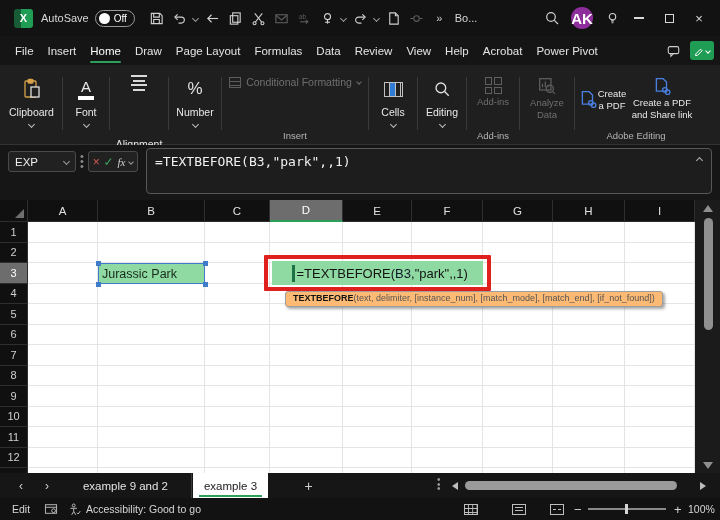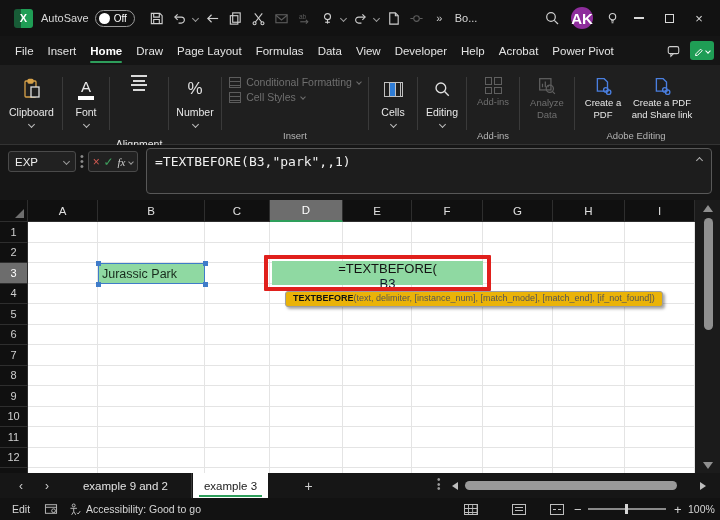--- a/index.html
+++ b/index.html
@@ -27,21 +27,21 @@
   .avatar { width:22px; height:22px; border-radius:50%; background:#8E2D9C; color:#fff; font-size:15px; font-weight:bold;
     display:flex; align-items:center; justify-content:center; margin:0 8px; }
   .wbtn { width:30px; height:30px; display:flex; align-items:center; justify-content:center; color:#d8d8d8; font-size:13px; }
   .wbtn .sq { width:9px; height:9px; border:1.2px solid #d8d8d8; }
   .wbtn .mn { width:10px; height:1.4px; background:#d8d8d8; }
 
   
   .tabrow { position:absolute; top:36px; left:0; width:720px; height:29px; background:#151515;
     display:flex; align-items:center; padding-left:8px; }
   .rtab { font-size:11.5px; color:#e4e4e4; padding:0 7px; height:100%; display:flex; align-items:center; position:relative; }
-  .rtab.active { color:#fff;font-weight:bold; }
+  .rtab.active { color:#fff; }
   .rtab.active::after { content:""; position:absolute; left:7px; right:7px; bottom:2px; height:2.5px; background:#2E9E5B; border-radius:2px; }
   .tabrow-right { margin-left:auto; display:flex; align-items:center; gap:6px; padding-right:6px; }
   .comment-btn { width:22px; height:18px; display:flex; align-items:center; justify-content:center; color:#cfcfcf; }
   .share-btn { width:24px; height:19px; background:#1F9D55; border-radius:3px; display:flex; align-items:center; justify-content:center; color:#fff; gap:2px; }
 
   
   .ribbon { position:absolute; top:65px; left:0; width:720px; height:80px; background:#1f1f1f;
     display:flex; align-items:stretch; padding:4px 2px 0 4px; border-bottom:1px solid #333; }
   .vsep { width:1px; background:#3a3a3a; margin:8px 3px 14px 3px; flex:0 0 auto; }
   .rgroup { display:flex; flex-direction:column; align-items:center; flex:0 0 auto; }
@@ -98,25 +98,25 @@
   .rowhdr { width:28px; flex:0 0 auto; background:#101010; color:#cfcfcf; font-size:11px; display:flex; align-items:center;
     justify-content:center; border-bottom:1px solid #2e2e2e; border-right:1px solid #2e2e2e; }
   .rowhdr.sel { background:#6d6d6d; color:#fff; }
   .cell { border-right:1px solid #e4e4e4; border-bottom:1px solid #e4e4e4; background:#fff; flex:0 0 auto; }
 
   
   .b3cell { position:absolute; left:98px; top:63px; width:107px; height:21px; background:#8FD9A2;
     border:1.5px solid #3F7CC9; display:flex; align-items:center; padding-left:3px; font-size:12.5px; color:#182b1c; z-index:3; }
   .handle { position:absolute; width:5px; height:5px; background:#3F7CC9; z-index:4; }
   .d3cell { position:absolute; left:272px; top:61px; width:211px; height:24px; background:#8FD9A2;
-    display:flex; align-items:center; padding-left:20px; font-size:13px; color:#141414; z-index:3;flex-direction:column; }
+    display:flex; align-items:center; padding-left:20px; font-size:13px; color:#141414; z-index:3; }
   .d3caret { width:2.5px; height:17px; background:#1E7145; margin-right:2px; }
   .refblue { color:#0f172a; }
   .redbox { position:absolute; left:264px; top:55px; width:227px; height:36px; border:4px solid #E0201C; z-index:5; border-radius:1px; }
-  .fn-tooltip { position:absolute; left:285px; top:91px; height:16px; background:#eab308; border:1px solid #9e9e9e; border-radius:3px;
+  .fn-tooltip { position:absolute; left:285px; top:91px; height:16px; background:#fdba74; border:1px solid #9e9e9e; border-radius:3px;
     padding:1px 7px; font-size:9px; color:#555; white-space:nowrap; box-shadow:2px 2px 3px rgba(0,0,0,0.35); z-index:6; }
   .fn-tooltip b { color:#111; }
 
   
   .vscroll { position:absolute; left:697px; top:0; width:23px; height:273px; background:#1b1b1b; }
   .tri-up { position:absolute; left:6px; top:5px; border-left:5px solid transparent; border-right:5px solid transparent; border-bottom:7px solid #8f8f8f; }
   .vthumb { position:absolute; left:7px; top:18px; width:9px; height:112px; background:#909090; border-radius:5px; }
   .tri-dn { position:absolute; left:6px; bottom:4px; border-left:5px solid transparent; border-right:5px solid transparent; border-top:7px solid #8f8f8f; }
 
   
@@ -264,22 +264,22 @@
 
   <div class="tabrow">
     <div id="ribbonTabs" style="display:flex; height:100%;">
         <div class="rtab">File</div>
         <div class="rtab">Insert</div>
         <div class="rtab active">Home</div>
         <div class="rtab">Draw</div>
         <div class="rtab">Page Layout</div>
         <div class="rtab">Formulas</div>
         <div class="rtab">Data</div>
+        <div class="rtab">Review</div>
         <div class="rtab">View</div>
-        <div class="rtab">Developer</div>
         <div class="rtab">Help</div>
         <div class="rtab">Acrobat</div>
         <div class="rtab">Power Pivot</div>
       </div>
     <div class="tabrow-right">
       <div class="comment-btn">
         <svg width="15" height="14" viewBox="0 0 16 16" stroke="currentColor" fill="none" stroke-width="1.2">
             <rect x="2" y="3" width="12" height="8" rx="2"></rect>
             <path d="M5 11 v3 l3 -3"></path>
           </svg>
@@ -336,25 +336,20 @@
       <div class="rg-label">Number</div>
       <span class="chev rg-chev"></span>
     </div>
     <div class="vsep"></div>
 
     <div class="rgroup" style="width:140px;">
       <div class="styles-items">
         <div class="styles-item">
           <span class="mini-icon"></span>
           <span>Conditional Formatting</span>
-          <span class="chev"></span>
-        </div>
-        <div class="styles-item">
-          <span class="mini-icon"></span>
-          <span>Cell Styles</span>
           <span class="chev"></span>
         </div>
       </div>
       <div class="group-caption">Insert</div>
     </div>
     <div class="vsep"></div>
 
     <div class="rgroup rg-collapsed" style="width:42px;">
       <div class="rg-icon">
           <div class="icon-cells">
@@ -404,21 +399,21 @@
               <path d="M12.8 12.8 L15 15"></path>
             </svg>
         </div>
         <div class="twoline disabled-txt">Analyze Data</div>
       </div>
     </div>
     <div class="vsep"></div>
 
     <div class="rgroup" style="width:116px;">
       <div style="display:flex; gap:4px; padding-top:8px;">
-        <div style="display:flex;flex-direction:column;align-items:center;width:48px;">
+        <div style="display:flex;flex-direction:row;align-items:center;width:48px;">
           <div>
             <svg width="18" height="18" viewBox="0 0 16 16" stroke="#4a7fe0" fill="none" stroke-width="1.2">
                 <path d="M3 1.5 h6 l3 3 v8 H3 z"></path>
                 <circle cx="10.5" cy="11.5" r="2"></circle>
                 <circle cx="13" cy="13.5" r="2"></circle>
               </svg>
           </div>
           <div class="twoline">Create a PDF</div>
         </div>
         <div style="display:flex;flex-direction:column;align-items:center;width:62px;">

